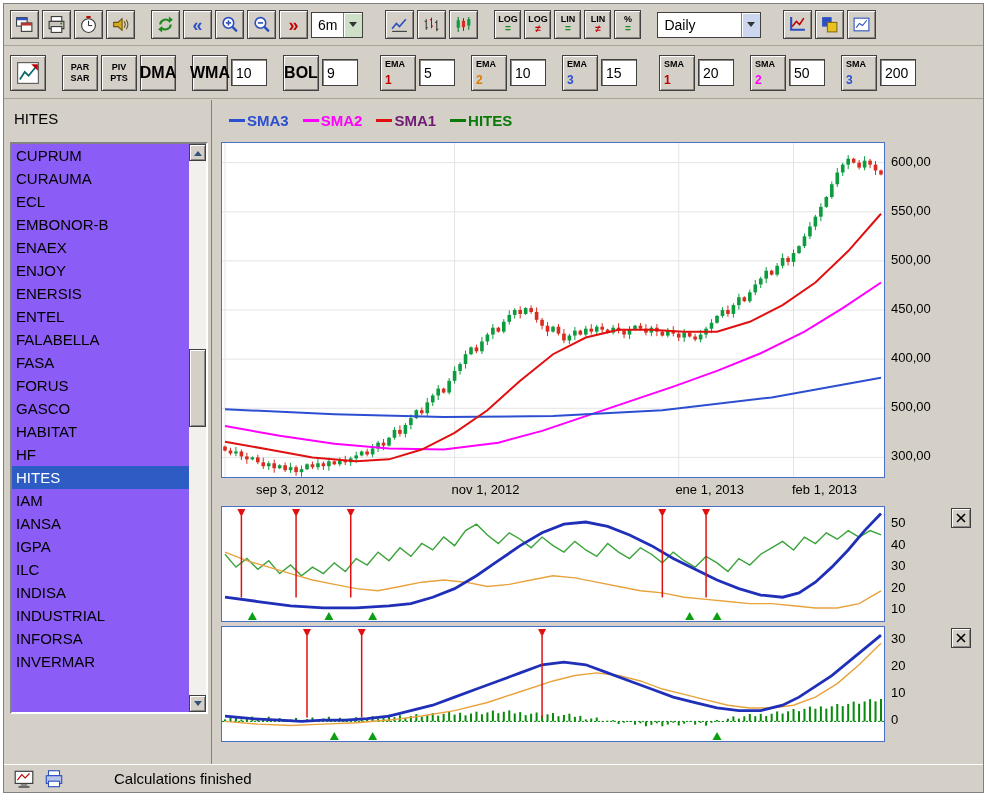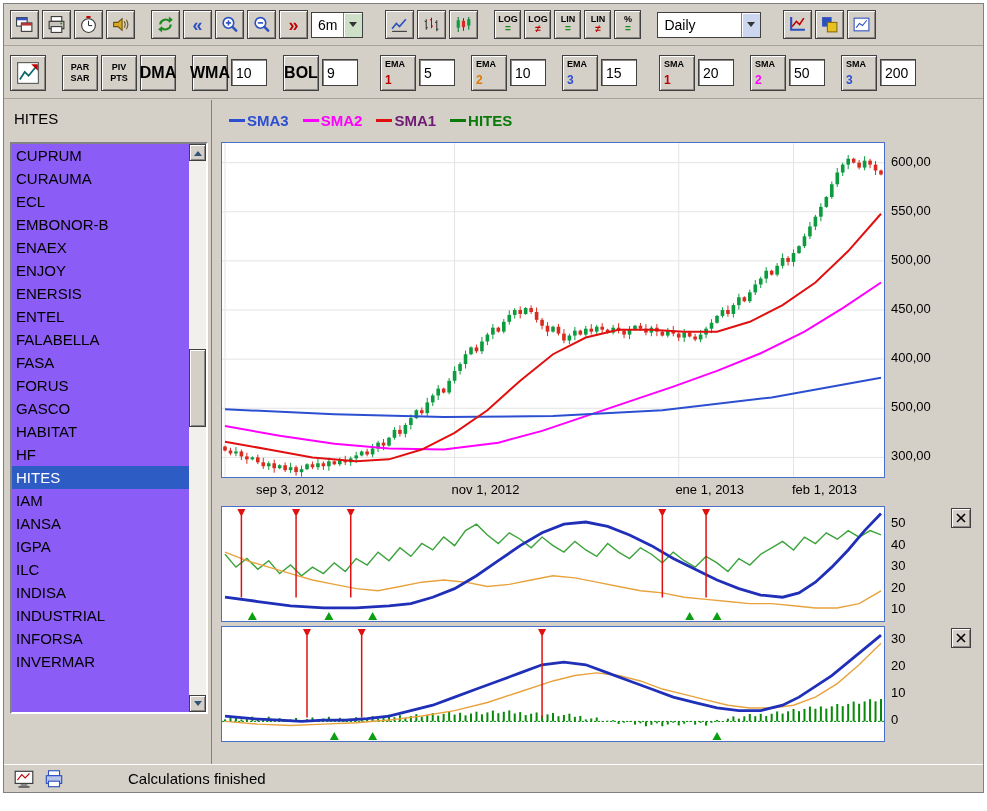--- a/index.html
+++ b/index.html
@@ -64,21 +64,21 @@
   #ind2 { top:526px; height:116px; }
   .tick-label { position:absolute; left:678px; font-size:13px; color:#000; }
   .x-tick { position:absolute; top:0; font-size:13px; color:#000; white-space:nowrap; }
   #main-xticks { position:absolute; left:24px; top:382px; width:664px; height:20px;margin-left:16px; }
   .close-btn { position:absolute; right:10px; width:20px; height:20px; }
   #close1 { top:408px; } #close2 { top:528px; }
 
   
   .statusbar { position:absolute; left:0; top:760px; width:100%; height:28px; background:#d4d0c8;
                border-top:1px solid #ffffff; display:flex; align-items:center; padding-left:8px; gap:6px; }
-  .statusbar .status-text { font-size:15px; color:#000; margin-left:56px; }
+  .statusbar .status-text { font-size:15px; color:#000; margin-left:42px; }
   .status-icon-btn { width:24px; height:24px; background:transparent; border:none; display:flex; align-items:center; justify-content:center; }
   svg { display:block; }
 </style>
 </head>
 <body>
 
 <div class="window">
 <div class="app">
 
   <div class="toolbar toolbar1">

